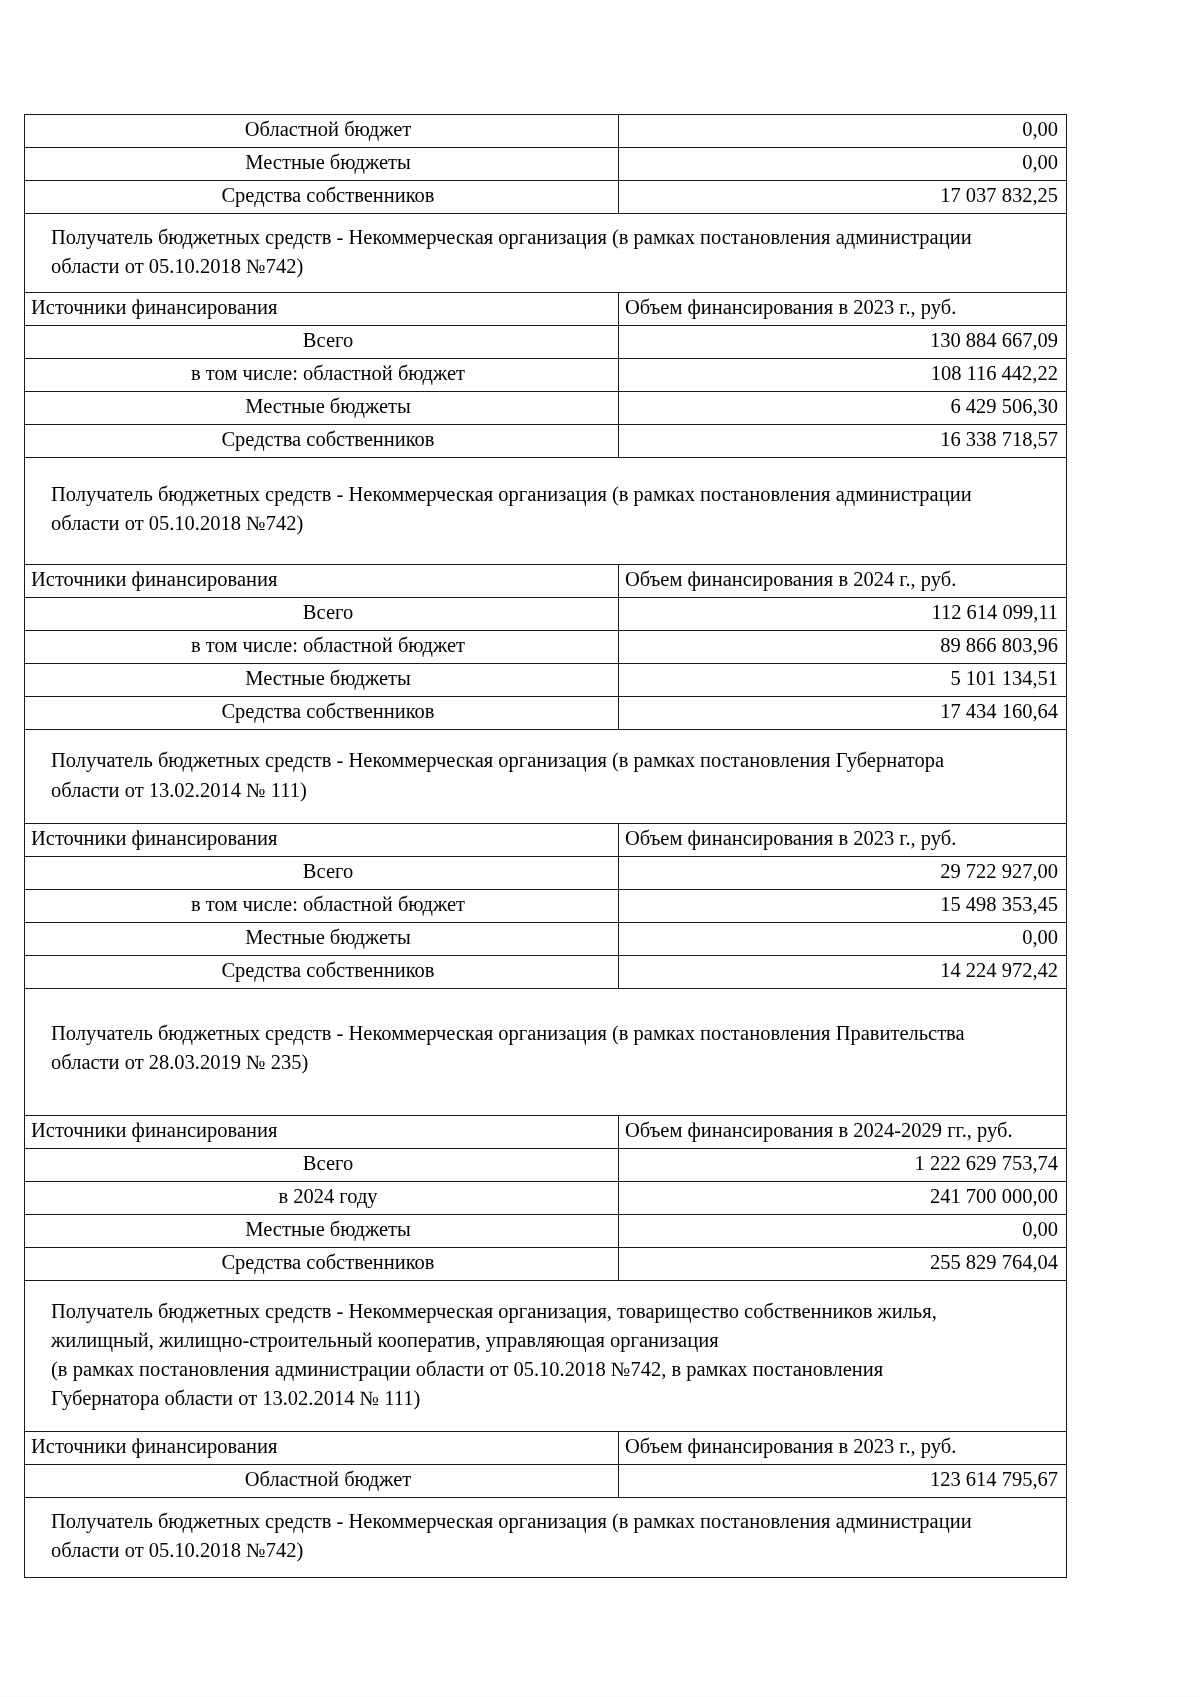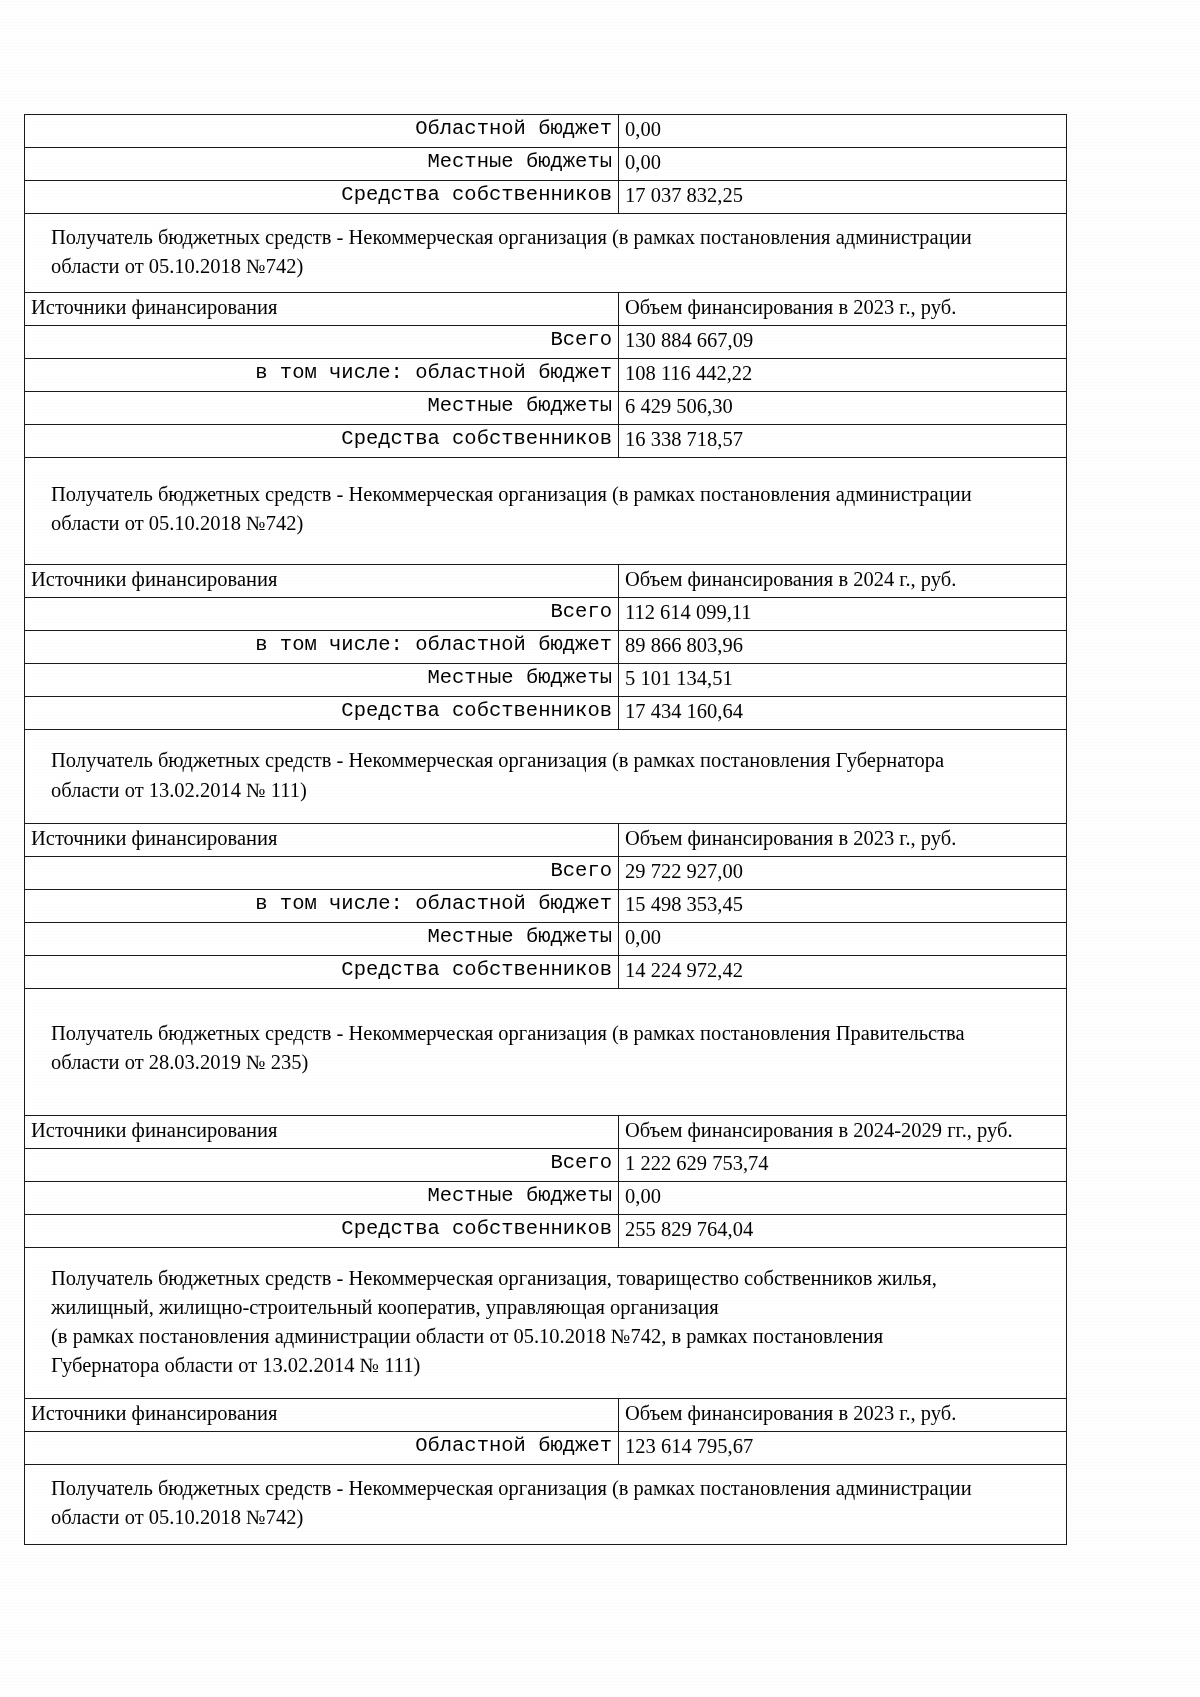--- a/index.html
+++ b/index.html
@@ -36,26 +36,26 @@
   .doc-table col.c2 { width: 448px; }
 
   .doc-table td {
     border: 1.6px solid #1a1a1a;
     padding: 2px 6px 3px 6px;
     vertical-align: top;
     background: #ffffff;
   }
   
   td.label {
-    text-align: right;
+    text-align: center;
     height: 27px;
     padding-left: 19px;
-    font-family: Liberation Mono, monospace;
   }
   td.value {
+    text-align: right;
     height: 27px;
     padding-right: 8px;
     white-space: nowrap;
   }
   td.colhead {
     text-align: left;
     height: 27px;
   }
   td.section {
     text-align: left;
@@ -194,20 +194,24 @@
         </tr>
         <tr>
           <td class="colhead tall">Источники финансирования</td>
           <td class="colhead tall">Объем финансирования в 2024-2029 гг., руб.</td>
         </tr>
         <tr>
           <td class="label">Всего</td>
           <td class="value">1 222 629 753,74</td>
         </tr>
         <tr>
+          <td class="label">в 2024 году</td>
+          <td class="value">241 700 000,00</td>
+        </tr>
+        <tr>
           <td class="label">Местные бюджеты</td>
           <td class="value">0,00</td>
         </tr>
         <tr>
           <td class="label">Средства собственников</td>
           <td class="value">255 829 764,04</td>
         </tr>
         <tr>
           <td colspan="2" class="section block">
             <span class="ln">Получатель бюджетных средств - Некоммерческая организация, товарищество собственников жилья,</span>

